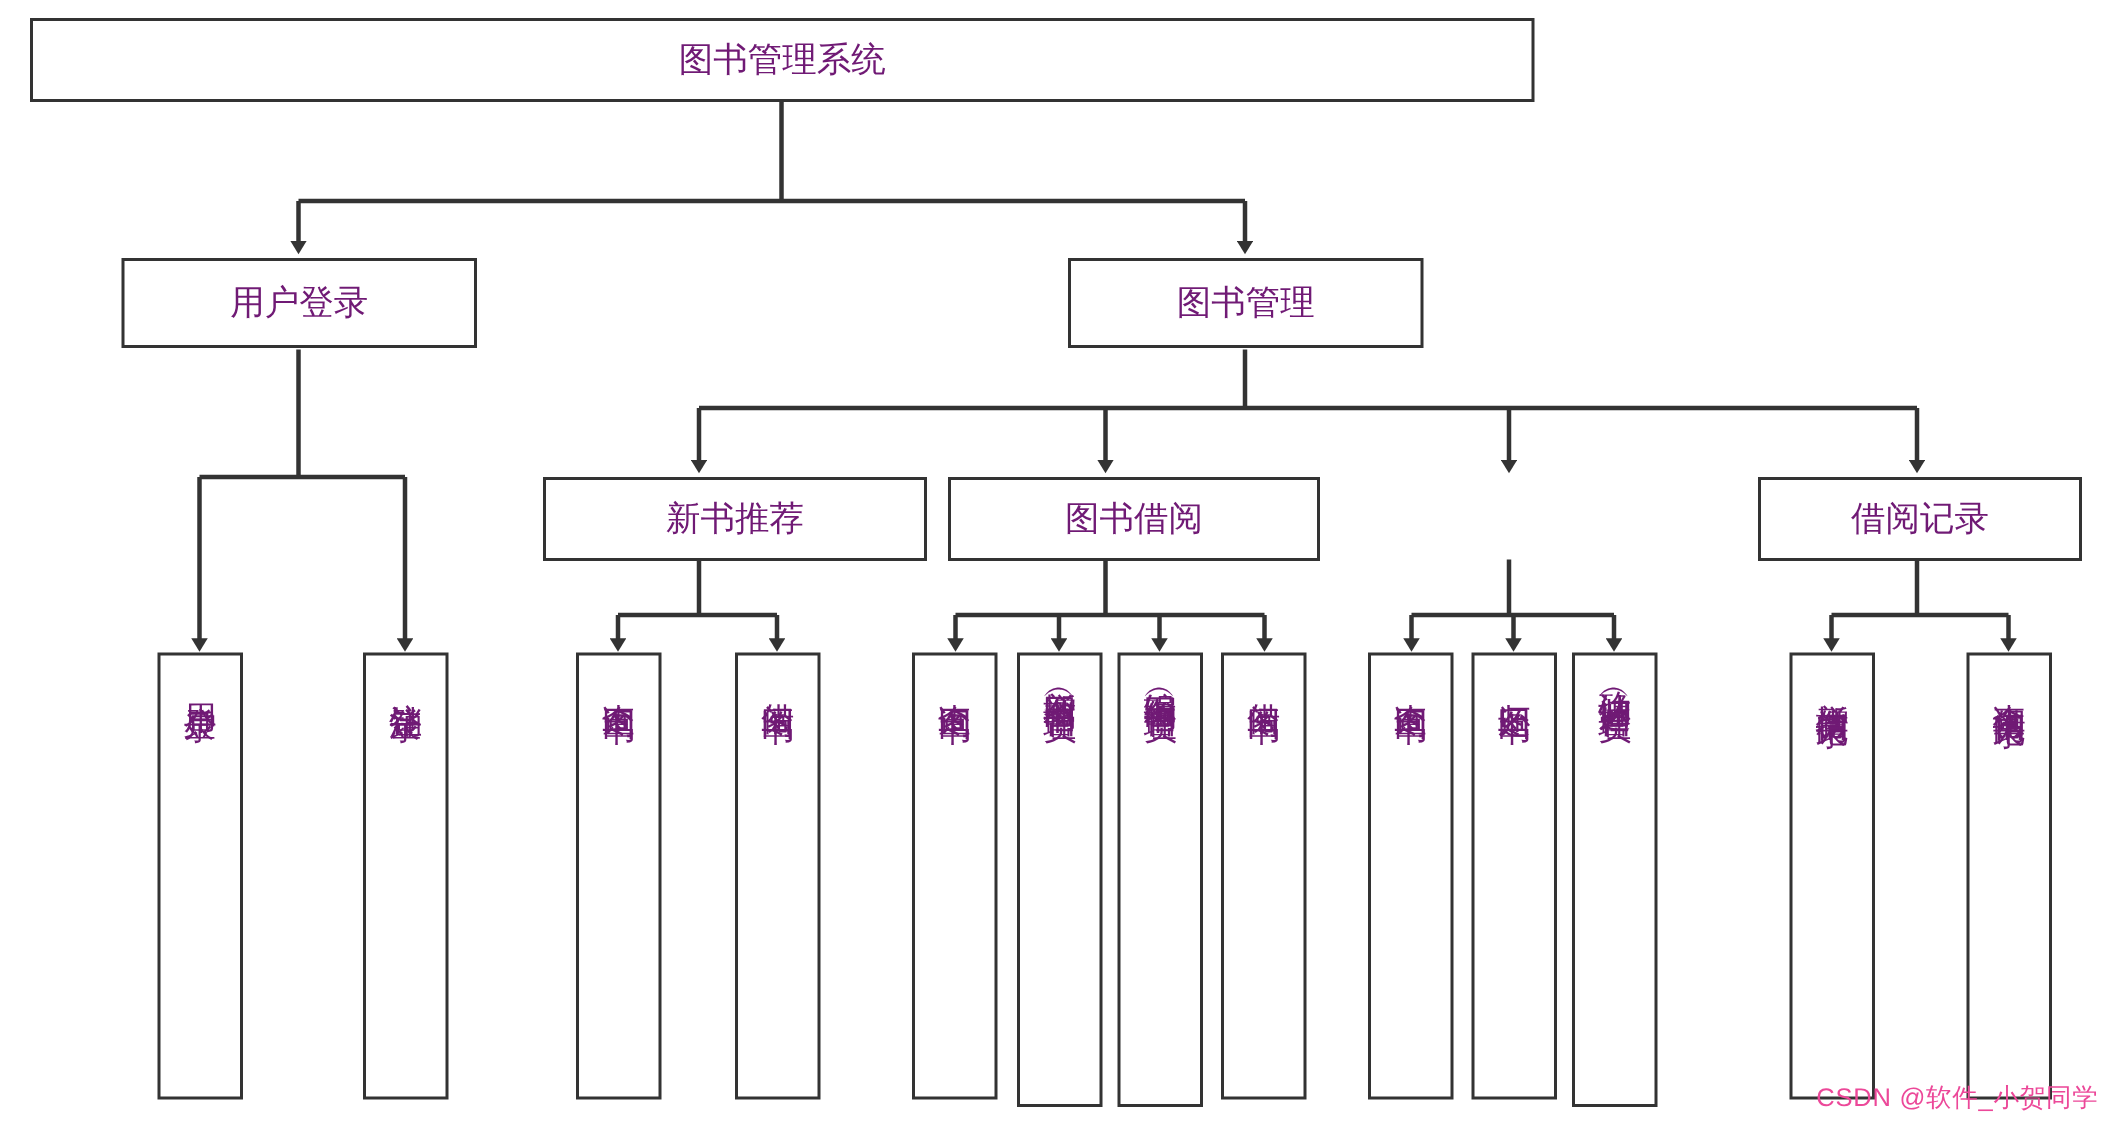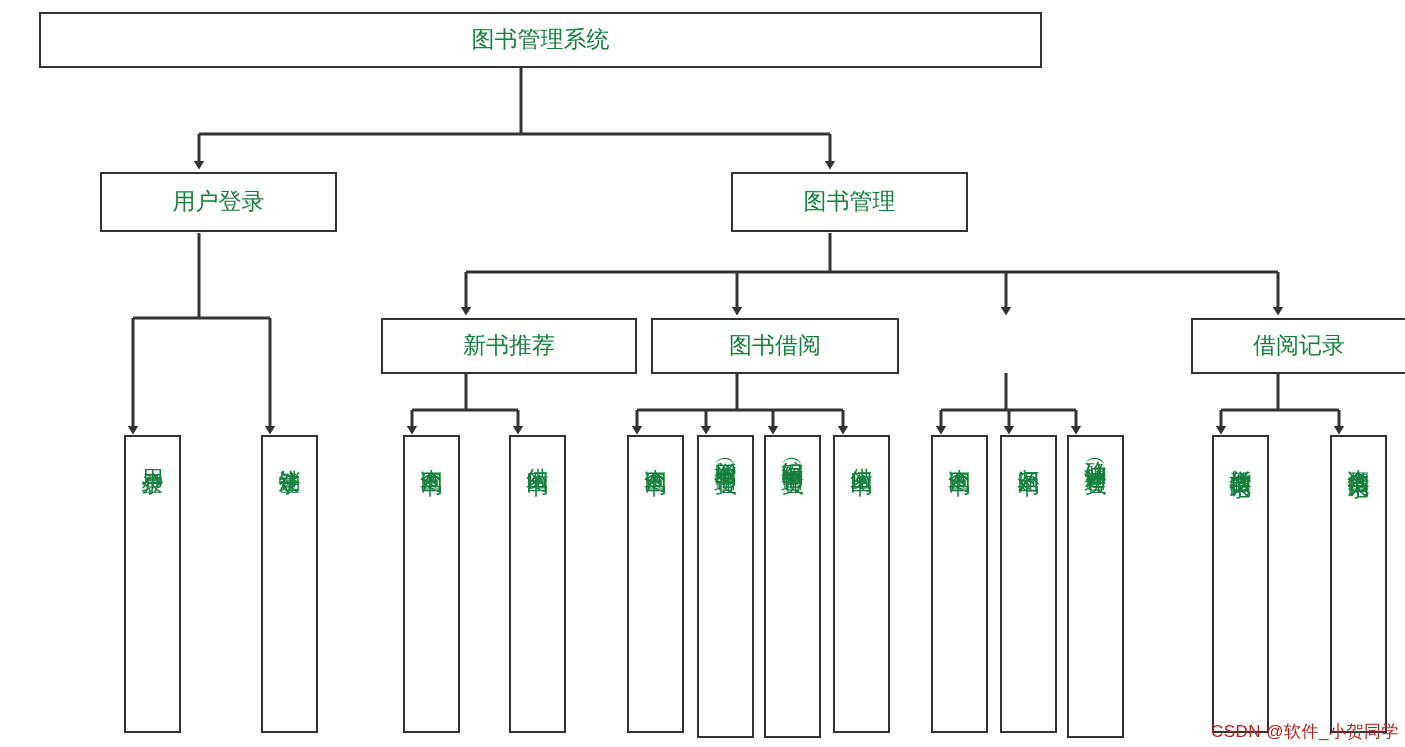--- a/index.html
+++ b/index.html
@@ -28,24 +28,23 @@
     pointer-events: none;
   }
   .node {
     position: absolute;
     box-sizing: border-box;
     background: #ffffff;
     border: 2.5px solid #333333;
     display: flex;
     align-items: center;
     justify-content: center;
-    color: #15803d;
+    color: #701a75;
     line-height: 1.18;
     text-align: center;
-    margin-left: 19px;
   }
   .node.h {
     font-size: 23px;
   }
   .node.root {
     font-size: 23px;
   }
   .node.v {
     font-size: 22px;
     writing-mode: vertical-rl;
@@ -56,21 +55,21 @@
     letter-spacing: 2px;
   }
   .node.v.tall {
     padding-top: 6px;
   }
   .watermark {
     position: absolute;
     right: 6px;
     bottom: 4px;
     font-size: 17px;
-    color: #b91c1c;
+    color: #ec4899;
     white-space: nowrap;
     letter-spacing: 0.5px;
   }
 </style>
 </head>
 <body>
 
 <div id="canvas">
 
   <svg class="edges" viewBox="0 0 1405 747">

